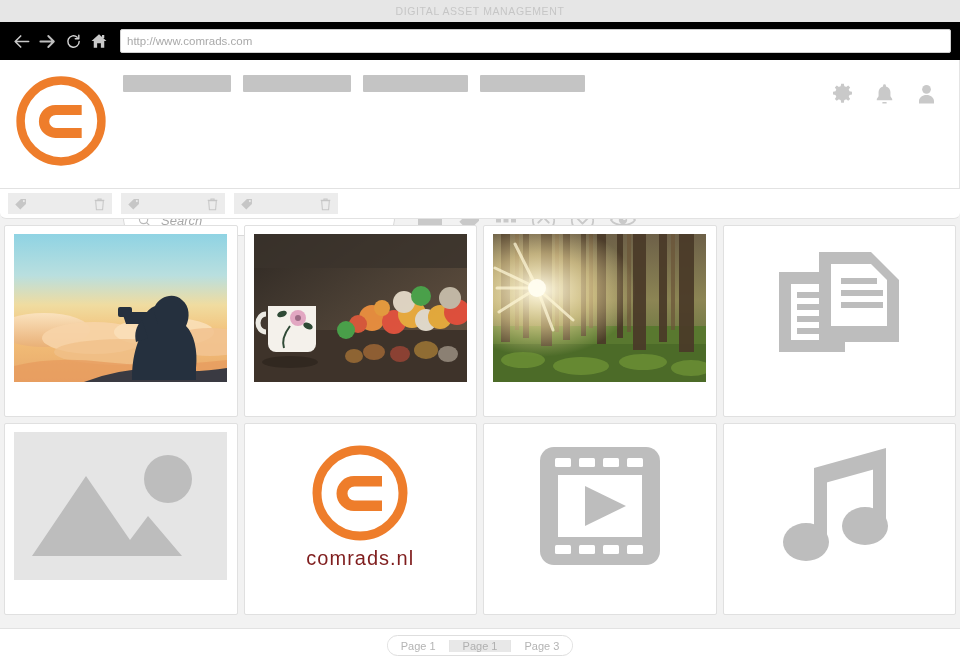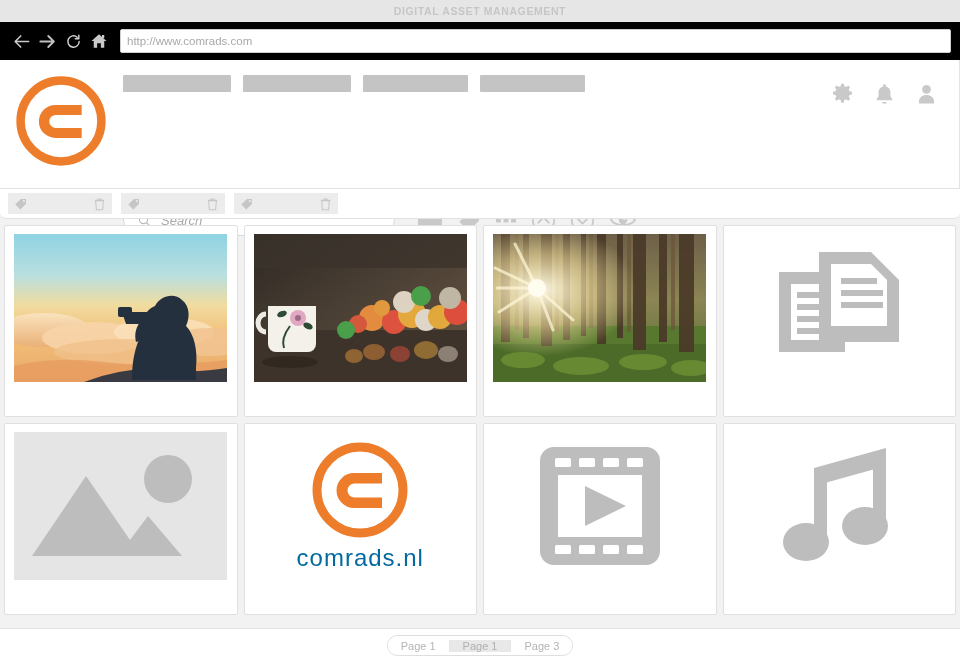--- a/index.html
+++ b/index.html
@@ -16,21 +16,21 @@
     background: #e8e8e8;
     display: flex; flex-direction: column;
   }
   .browser-titlebar {
     height: 22px; flex: 0 0 22px;
     display: flex; align-items: center; justify-content: center;
     background: #e6e6e6;
   }
   .browser-title {
     font-size: 10.5px; letter-spacing: .6px;
-    color: #c6c6c6; font-weight: 700;
+    color: #c6c6c6; font-weight: 400;
     text-transform: uppercase;
   }
   .browser-navbar {
     height: 38px; flex: 0 0 38px;
     display: flex; align-items: center;
     padding: 0 9px 0 8px; gap: 0px;
     background: #000000;
   }
   .nav-btn {
     width: 26px; height: 26px;
@@ -527,21 +527,21 @@
             </svg>
           </div>
         </div>
 
         <div class="asset-card">
           <div class="thumb" style="flex-direction:column; gap:4px;">
             <svg width="100" height="100" viewBox="0 0 100 100">
               <circle cx="50" cy="50" r="43" fill="none" stroke="#ee7d2b" stroke-width="9"></circle>
               <path d="M72 33 L44 33 A17.5 17.5 0 0 0 44 68 L72 68 L72 57.5 L44.5 57.5 A7 7 0 0 1 44.5 43.5 L72 43.5 Z" fill="#ee7d2b"></path>
             </svg>
-            <span style="font-size:24px; letter-spacing:1px; color:#0369a1; font-family:'Liberation Sans',sans-serif;">comrads.nl</span>
+            <span style="font-size:20px; letter-spacing:1px; color:#7f1d1d; font-family:'Liberation Sans',sans-serif;">comrads.nl</span>
           </div>
         </div>
 
         <div class="asset-card">
           <div class="thumb">
             <svg width="124" height="122" viewBox="0 0 124 122">
               <rect x="2" y="2" width="120" height="118" rx="14" fill="#bdbdbd"></rect>
               <rect x="20" y="30" width="84" height="62" fill="#ffffff"></rect>
               <g fill="#ffffff">
                 <rect x="17" y="13" width="16" height="9" rx="1.5"></rect>

